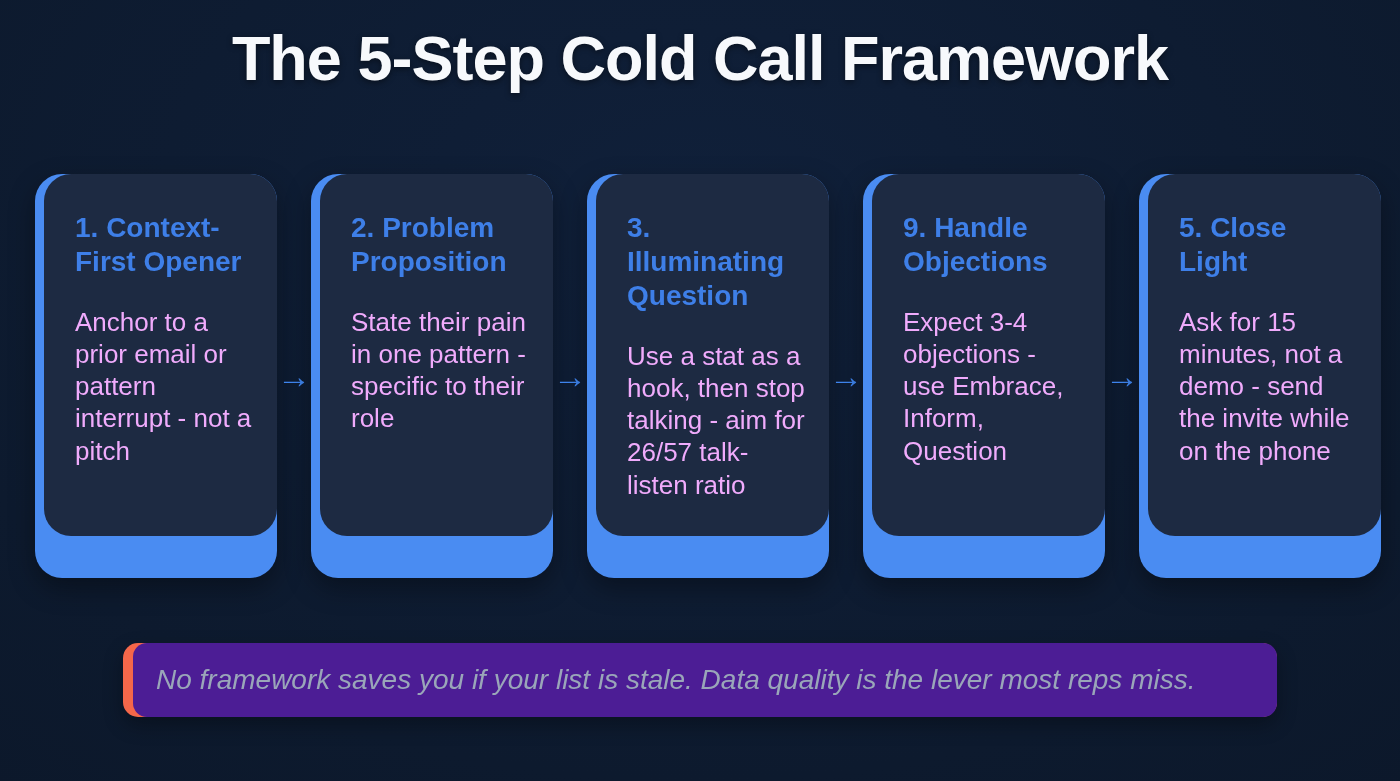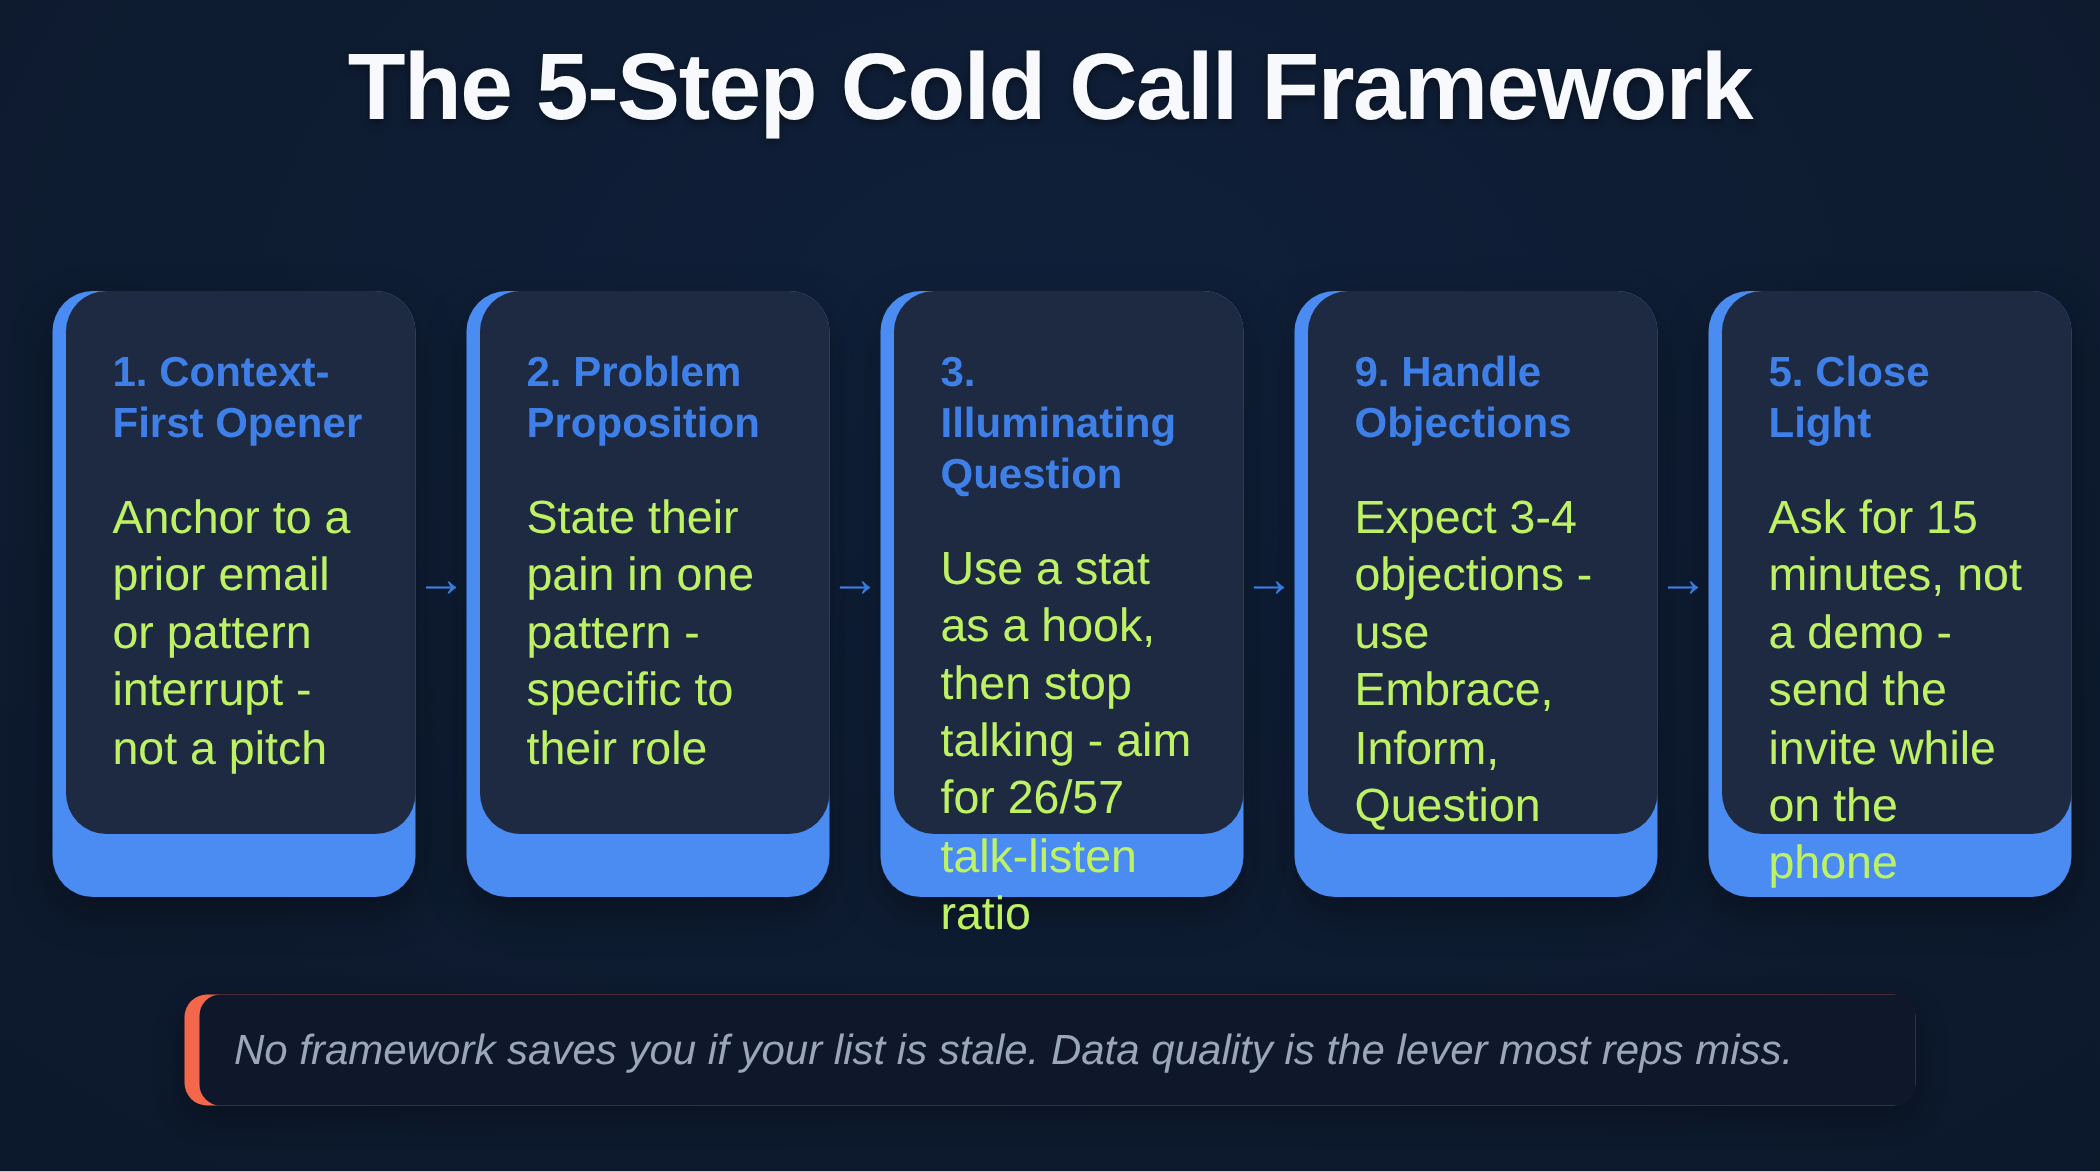--- a/index.html
+++ b/index.html
@@ -34,21 +34,20 @@
     display: flex;
     align-items: center;
   }
 
   .card-outer {
     flex: 0 0 242px;
     height: 404px;
     background: #4a8cf2;
     border-radius: 27px;
     box-shadow: 0 10px 26px rgba(0,0,0,0.35);
-    margin-top: 20px;
   }
 
   .card-inner {
     margin-left: 9px;
     width: 233px;
     height: 362px;
     background: #1d2a42;
     border-radius: 27px;
     padding: 37px 22px 0 31px;
   }
@@ -56,22 +55,22 @@
   .step-heading {
     color: #3e7fe8;
     font-size: 28px;
     font-weight: bold;
     line-height: 1.21;
     white-space: pre-line;
     margin-bottom: 27px;
   }
 
   .step-body {
-    color: #bef264;
-    font-size: 31px;
+    color: #f0abfc;
+    font-size: 26px;
     line-height: 1.24;
   }
 
   .arrow {
     flex: 0 0 30px;
     text-align: center;
     color: #3f86f0;
     font-size: 34px;
     font-weight: bold;
     line-height: 1;
@@ -87,21 +86,21 @@
     position: relative;
     box-shadow: 0 8px 20px rgba(0,0,0,0.3);
   }
 
   .note-inner {
     position: absolute;
     left: 10px;
     top: 0;
     right: 0;
     bottom: 0;
-    background: #0f172a;
+    background: #4c1d95;
     border-radius: 14px;
     display: flex;
     align-items: center;
     padding-left: 23px;
   }
 
   .note-text {
     color: #9aa6b9;
     font-size: 28px;
     font-style: italic;

